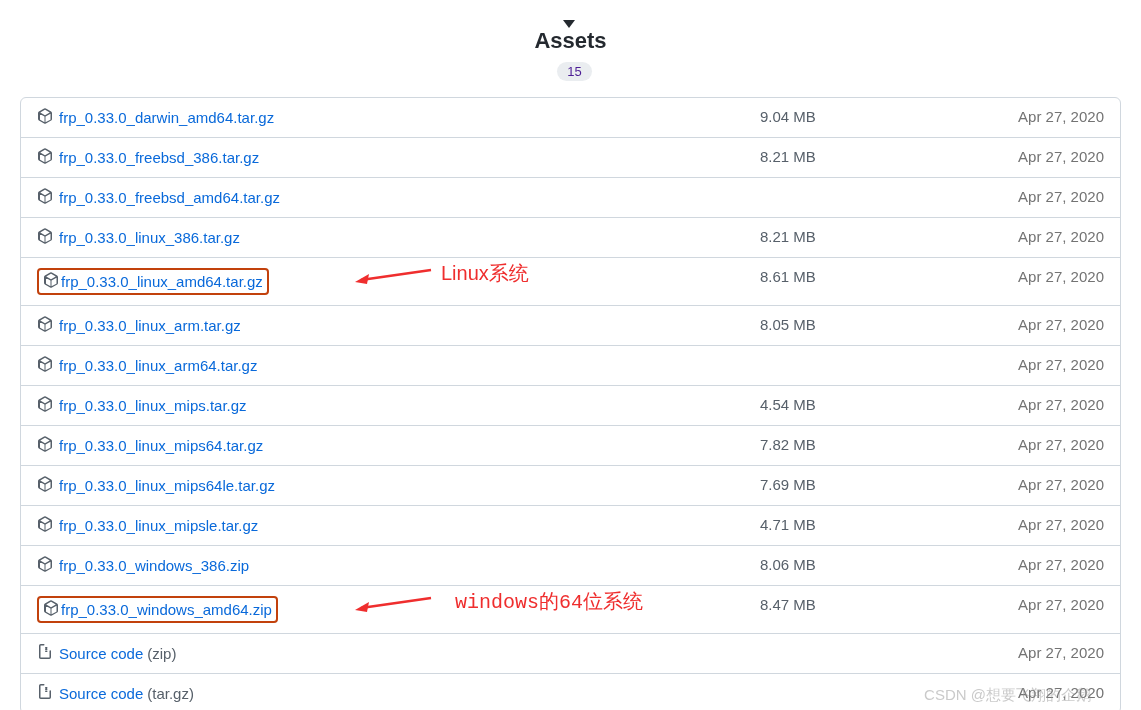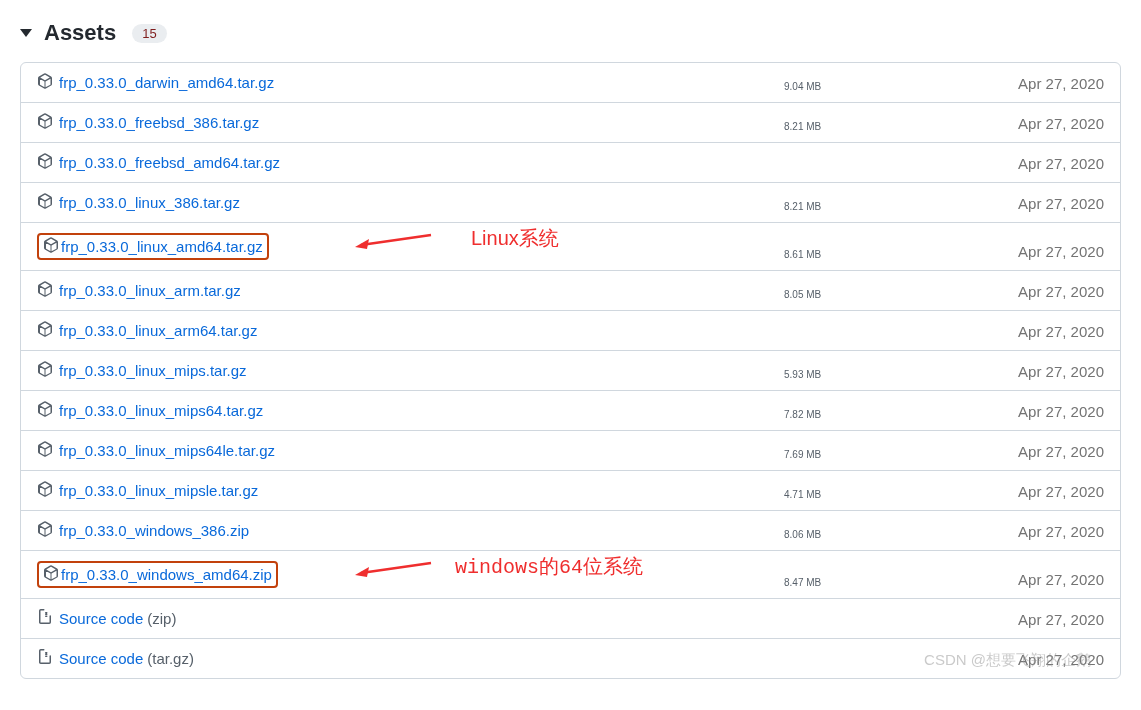--- a/index.html
+++ b/index.html
@@ -6,58 +6,61 @@
     body {
       font-family: -apple-system, BlinkMacSystemFont, "Segoe UI", Helvetica, Arial, sans-serif;
       background: #fff;
       color: #24292f;
       padding: 20px;
       width: 1141px;
     }
     .assets-header {
       display: flex;
       align-items: center;
-      gap: 8px;
+      gap: 0;
       margin-bottom: 16px;
+      flex-direction: column;
     }
     .caret {
       display: inline-block;
       width: 0;
       height: 0;
       border-left: 6px solid transparent;
       border-right: 6px solid transparent;
       border-top: 8px solid #24292f;
       margin-right: 4px;
     }
     .assets-title {
       font-size: 22px;
       font-weight: 600;
       color: #24292f;
     }
     .count-badge {
       background: #eaedf0;
-      color: #7f1d1d;
+      color: #4c1d95;
       border-radius: 12px;
       padding: 2px 10px;
       font-size: 13px;
       font-weight: 500;
       margin-left: 8px;
+      margin-top: 8px;
     }
     .assets-box {
       border: 1px solid #d0d7de;
       border-radius: 6px;
       overflow: hidden;
     }
     .asset-row {
       display: flex;
-      align-items: flex-end;
+      align-items: flex-start;
       padding: 10px 16px;
       border-top: 1px solid #d0d7de;
       font-size: 15px;
       position: relative;
+      gap: 24px;
     }
     .asset-row:first-child { border-top: none; }
     .file-name {
       display: flex;
       align-items: center;
       gap: 4px;
       flex: 1;
       color: #0969da;
       text-decoration: none;
     }
@@ -66,21 +69,21 @@
       width: 16px;
       height: 16px;
       flex-shrink: 0;
       color: #57606a;
       margin-right: 2px;
     }
     .file-size {
       width: 200px;
       text-align: left;
       color: #57606a;
-      font-size: 10px;
+      font-size: 15px;
     }
     .file-date {
       width: 120px;
       text-align: right;
       color: #737373;
       font-size: 15px;
     }
     .highlight-box {
       border: 2px solid #c2410c;
       border-radius: 4px;
@@ -170,21 +173,21 @@
             <span>frp_0.33.0_linux_amd64.tar.gz</span>
           </span>
         </a>
         <div class="file-size">8.61 MB</div>
         <div class="file-date">Apr 27, 2020</div>
         <div class="annotation" style="left: 330px; top: 2px;">
           <svg class="arrow-svg" viewBox="0 0 90 20">
             <line x1="10" y1="16" x2="80" y2="6" stroke="#ef2e2e" stroke-width="2.5"></line>
             <polygon points="4,18 18,10 16,20" fill="#ef2e2e"></polygon>
           </svg>
-          <span style="margin-left:30px;">Linux系统</span>
+          <span style="">Linux系统</span>
         </div>
       </div>
       <div class="asset-row">
         <a class="file-name" href="#">
           <span><svg class="icon-package" viewBox="0 0 16 16" fill="currentColor">
               <path d="M8.878.392a1.75 1.75 0 00-1.756 0l-5.25 3.045A1.75 1.75 0 001 4.951v6.098c0 .624.332 1.2.872 1.514l5.25 3.045a1.75 1.75 0 001.756 0l5.25-3.045c.54-.313.872-.89.872-1.514V4.951c0-.624-.332-1.2-.872-1.514L8.878.392zM7.875 1.69a.25.25 0 01.25 0l4.63 2.685L8 7.133 3.245 4.375l4.63-2.685zM2.5 5.677l5 2.9v5.733l-4.378-2.54a.25.25 0 01-.122-.216V5.677zm6 8.633V8.577l5-2.9v5.877a.25.25 0 01-.122.216L8.5 14.31z"></path>
             </svg></span>
           <span>frp_0.33.0_linux_arm.tar.gz</span>
         </a>
         <div class="file-size">8.05 MB</div>
@@ -199,21 +202,21 @@
         </a>
         <div class="file-date">Apr 27, 2020</div>
       </div>
       <div class="asset-row">
         <a class="file-name" href="#">
           <span><svg class="icon-package" viewBox="0 0 16 16" fill="currentColor">
               <path d="M8.878.392a1.75 1.75 0 00-1.756 0l-5.25 3.045A1.75 1.75 0 001 4.951v6.098c0 .624.332 1.2.872 1.514l5.25 3.045a1.75 1.75 0 001.756 0l5.25-3.045c.54-.313.872-.89.872-1.514V4.951c0-.624-.332-1.2-.872-1.514L8.878.392zM7.875 1.69a.25.25 0 01.25 0l4.63 2.685L8 7.133 3.245 4.375l4.63-2.685zM2.5 5.677l5 2.9v5.733l-4.378-2.54a.25.25 0 01-.122-.216V5.677zm6 8.633V8.577l5-2.9v5.877a.25.25 0 01-.122.216L8.5 14.31z"></path>
             </svg></span>
           <span>frp_0.33.0_linux_mips.tar.gz</span>
         </a>
-        <div class="file-size">5.93 MB</div>
+        <div class="file-size">4.54 MB</div>
         <div class="file-date">Apr 27, 2020</div>
       </div>
       <div class="asset-row">
         <a class="file-name" href="#">
           <span><svg class="icon-package" viewBox="0 0 16 16" fill="currentColor">
               <path d="M8.878.392a1.75 1.75 0 00-1.756 0l-5.25 3.045A1.75 1.75 0 001 4.951v6.098c0 .624.332 1.2.872 1.514l5.25 3.045a1.75 1.75 0 001.756 0l5.25-3.045c.54-.313.872-.89.872-1.514V4.951c0-.624-.332-1.2-.872-1.514L8.878.392zM7.875 1.69a.25.25 0 01.25 0l4.63 2.685L8 7.133 3.245 4.375l4.63-2.685zM2.5 5.677l5 2.9v5.733l-4.378-2.54a.25.25 0 01-.122-.216V5.677zm6 8.633V8.577l5-2.9v5.877a.25.25 0 01-.122.216L8.5 14.31z"></path>
             </svg></span>
           <span>frp_0.33.0_linux_mips64.tar.gz</span>
         </a>
         <div class="file-size">7.82 MB</div>

